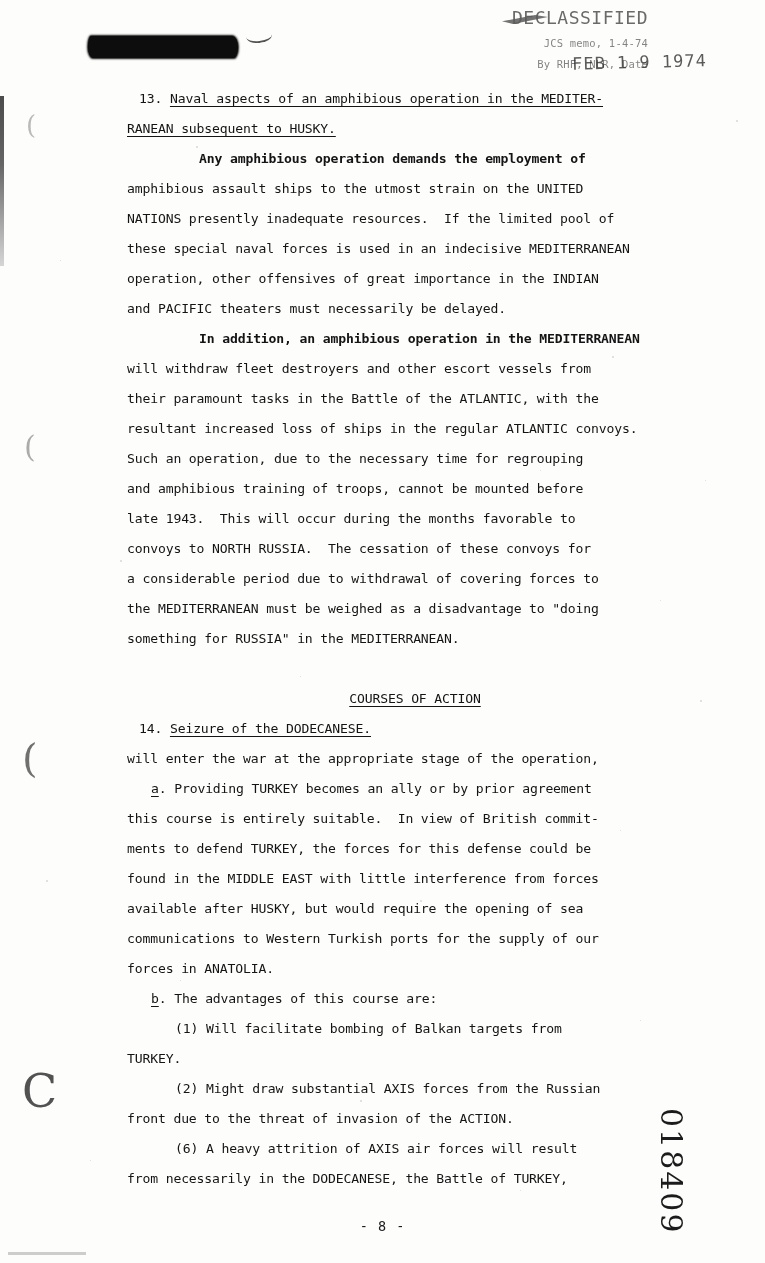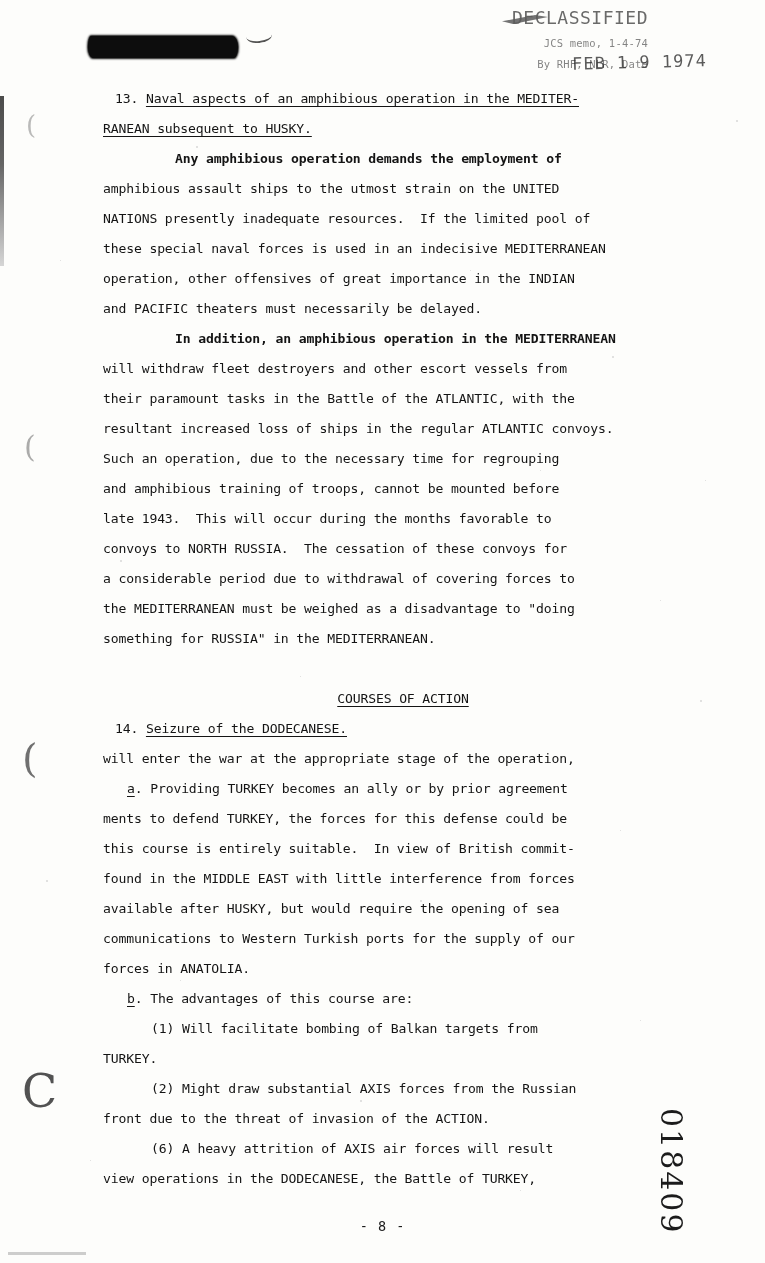--- a/index.html
+++ b/index.html
@@ -125,20 +125,21 @@
     left: 103px; top: 84px;
     width: 600px;
     font-size: 13.1px;
     letter-spacing: -0.15px;
     color: #141414;
   }
   .line {
     height: 30px;
     line-height: 30px;
     white-space: pre;
+    margin-left: 24px;
   }
   .line.blank { height: 30px; }
   .u { text-decoration: underline; text-underline-offset: 2.5px; }
   .center { text-align: center; }
   .ind-para { padding-left: 72px; font-weight: bold; }
   .ind-sub  { padding-left: 24px; }
   .ind-sub2 { padding-left: 48px; }
   .ind-num  { padding-left: 12px; }
 
   
@@ -225,33 +226,33 @@
       <div class="line ">late 1943.  This will occur during the months favorable to</div>
       <div class="line ">convoys to NORTH RUSSIA.  The cessation of these convoys for</div>
       <div class="line ">a considerable period due to withdrawal of covering forces to</div>
       <div class="line ">the MEDITERRANEAN must be weighed as a disadvantage to "doing</div>
       <div class="line ">something for RUSSIA" in the MEDITERRANEAN.</div>
       <div class="line blank"></div>
       <div class="line center"><span class="u">COURSES OF ACTION</span></div>
       <div class="line ind-num">14. <span class="u">Seizure of the DODECANESE.</span></div>
       <div class="line ">will enter the war at the appropriate stage of the operation,</div>
       <div class="line ind-sub"><span class="u">a</span>. Providing TURKEY becomes an ally or by prior agreement</div>
+      <div class="line ">this course is entirely suitable.  In view of British commit-</div>
       <div class="line ">ments to defend TURKEY, the forces for this defense could be</div>
-      <div class="line ">this course is entirely suitable.  In view of British commit-</div>
       <div class="line ">found in the MIDDLE EAST with little interference from forces</div>
       <div class="line ">available after HUSKY, but would require the opening of sea</div>
       <div class="line ">communications to Western Turkish ports for the supply of our</div>
       <div class="line ">forces in ANATOLIA.</div>
       <div class="line ind-sub"><span class="u">b</span>. The advantages of this course are:</div>
       <div class="line ind-sub2">(1) Will facilitate bombing of Balkan targets from</div>
       <div class="line ">TURKEY.</div>
       <div class="line ind-sub2">(2) Might draw substantial AXIS forces from the Russian</div>
       <div class="line ">front due to the threat of invasion of the ACTION.</div>
       <div class="line ind-sub2">(6) A heavy attrition of AXIS air forces will result</div>
-      <div class="line ">view operations in the DODECANESE, the Battle of TURKEY,</div>
+      <div class="line ">from necessarily in the DODECANESE, the Battle of TURKEY,</div>
     </div>
 
   <div id="page-number">- 8 -</div>
 
   <div id="archive-number">018409</div>
 
 <div class="speck" style="left: 196px; top: 146px; width: 2px; height: 2px;"></div>
     <div class="speck" style="left: 470px; top: 270px; width: 1.4px; height: 1.4px;"></div>
     <div class="speck" style="left: 318px; top: 344px; width: 1.4px; height: 1.4px;"></div>
     <div class="speck" style="left: 612px; top: 356px; width: 2px; height: 2px;"></div>

